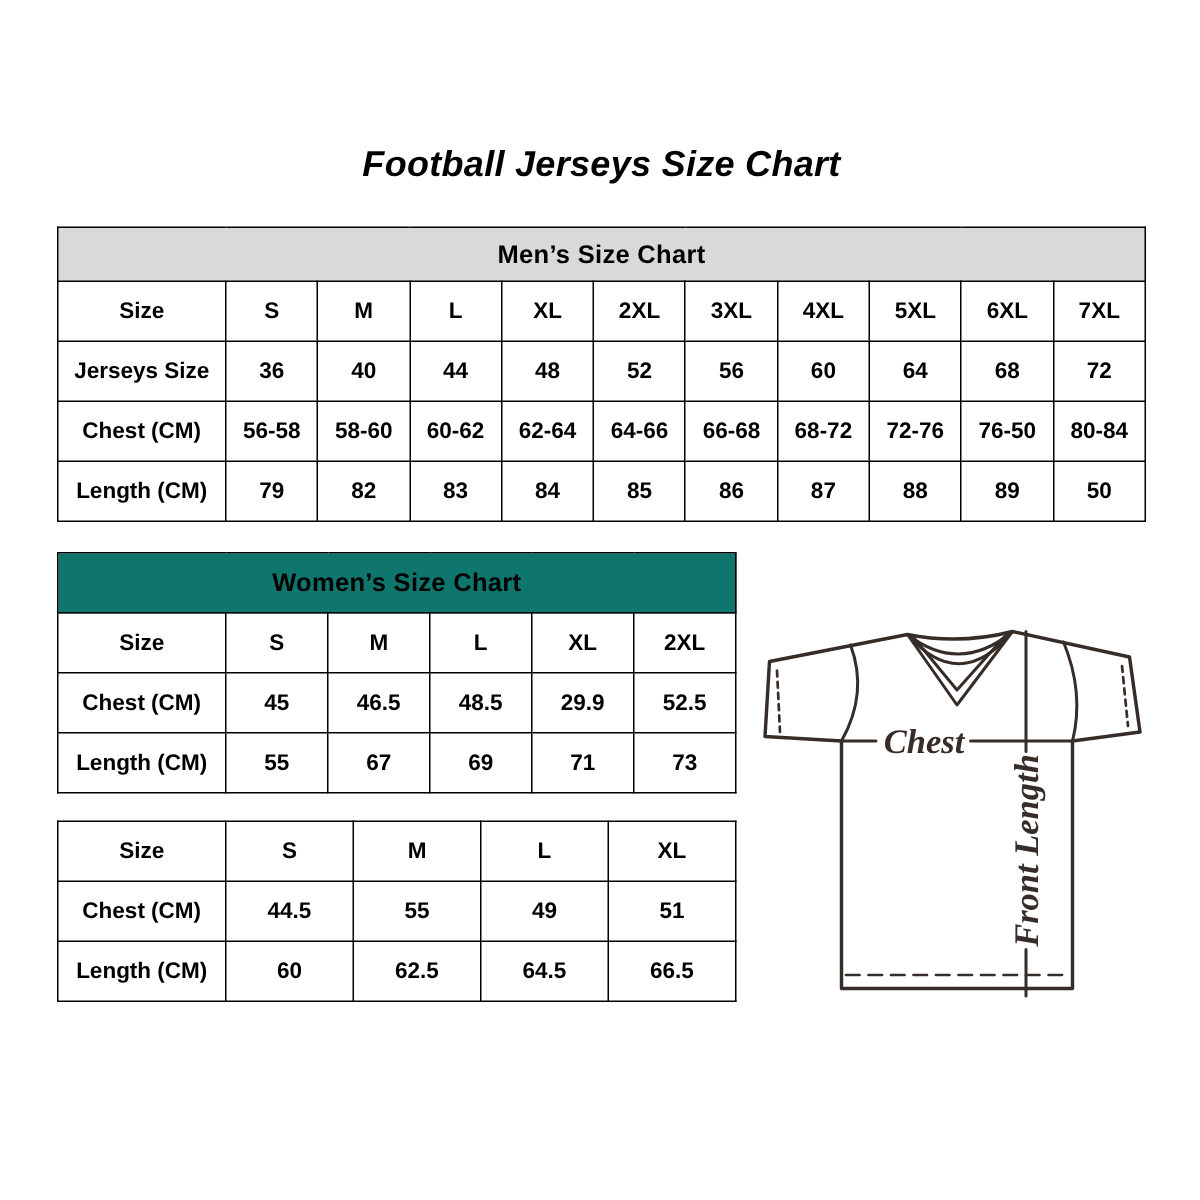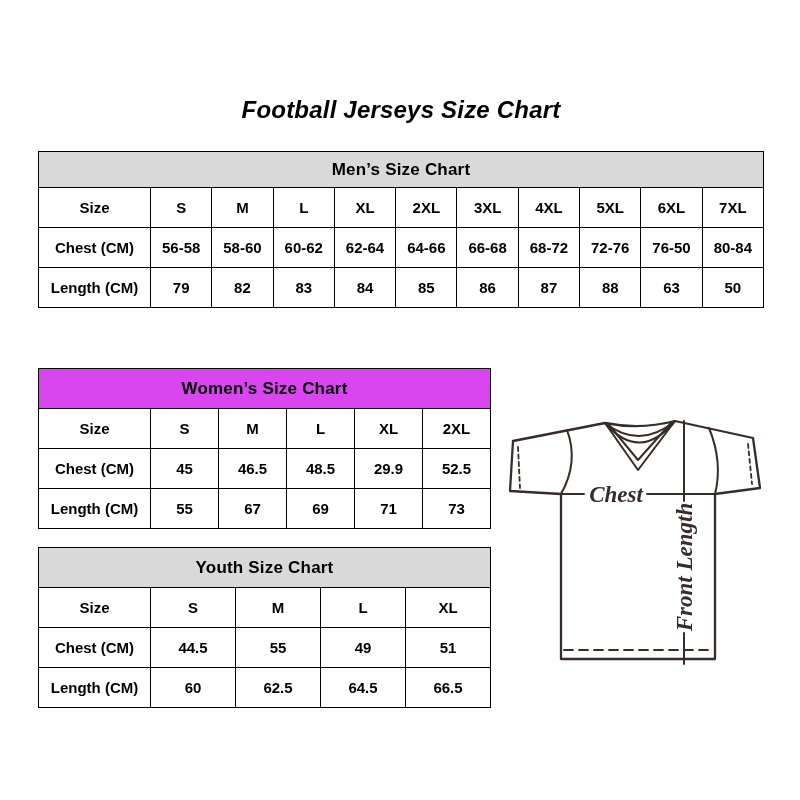--- a/index.html
+++ b/index.html
@@ -64,20 +64,33 @@
         <td>L</td>
         <td>XL</td>
         <td>2XL</td>
         <td>3XL</td>
         <td>4XL</td>
         <td>5XL</td>
         <td>6XL</td>
         <td>7XL</td>
       </tr>
       <tr>
+        <th class="row-label">Jerseys Size</th>
+        <td>36</td>
+        <td>40</td>
+        <td>44</td>
+        <td>48</td>
+        <td>52</td>
+        <td>56</td>
+        <td>60</td>
+        <td>64</td>
+        <td>68</td>
+        <td>72</td>
+      </tr>
+      <tr>
         <th class="row-label">Chest (CM)</th>
         <td>56-58</td>
         <td>58-60</td>
         <td>60-62</td>
         <td>62-64</td>
         <td>64-66</td>
         <td>66-68</td>
         <td>68-72</td>
         <td>72-76</td>
         <td>76-50</td>
@@ -86,37 +99,37 @@
       <tr>
         <th class="row-label">Length (CM)</th>
         <td>79</td>
         <td>82</td>
         <td>83</td>
         <td>84</td>
         <td>85</td>
         <td>86</td>
         <td>87</td>
         <td>88</td>
-        <td>63</td>
+        <td>89</td>
         <td>50</td>
       </tr>
     </tbody>
   </table>
 <table id="women-table">
     <colgroup>
       <col style="width: 112px;">
       <col>
       <col>
       <col>
       <col>
       <col>
     </colgroup>
     <tbody>
       <tr class="title-row">
-        <th colspan="6" class="tbl-title" style="background: #d946ef;">Women’s Size Chart</th>
+        <th colspan="6" class="tbl-title" style="background: #0f766e;">Women’s Size Chart</th>
       </tr>
       <tr>
         <th class="row-label">Size</th>
         <td>S</td>
         <td>M</td>
         <td>L</td>
         <td>XL</td>
         <td>2XL</td>
       </tr>
       <tr>
@@ -139,23 +152,20 @@
   </table>
 <table id="youth-table">
     <colgroup>
       <col style="width: 112px;">
       <col>
       <col>
       <col>
       <col>
     </colgroup>
     <tbody>
-      <tr class="title-row">
-        <th colspan="5" class="tbl-title" style="background: rgb(217, 217, 217);">Youth Size Chart</th>
-      </tr>
       <tr>
         <th class="row-label">Size</th>
         <td>S</td>
         <td>M</td>
         <td>L</td>
         <td>XL</td>
       </tr>
       <tr>
         <th class="row-label">Chest (CM)</th>
         <td>44.5</td>

